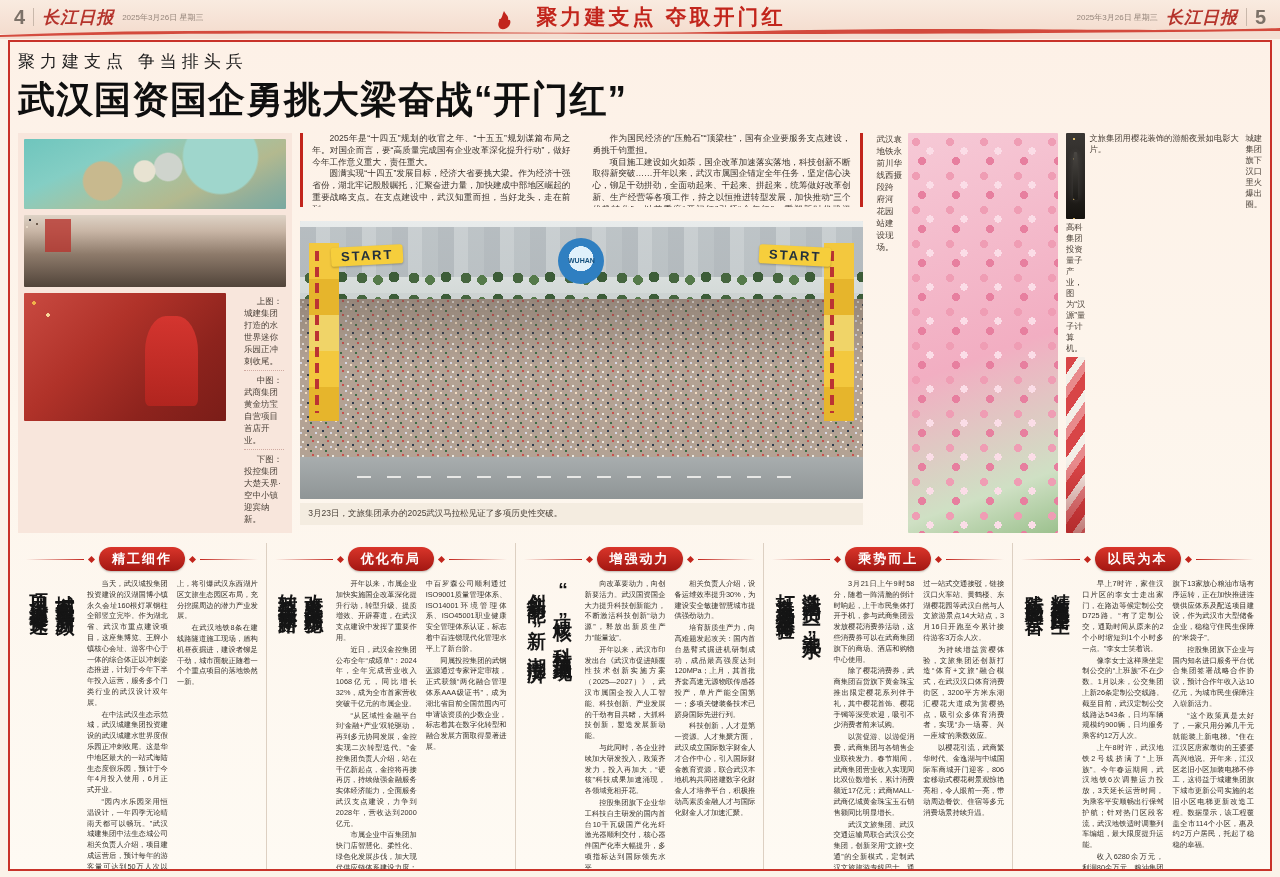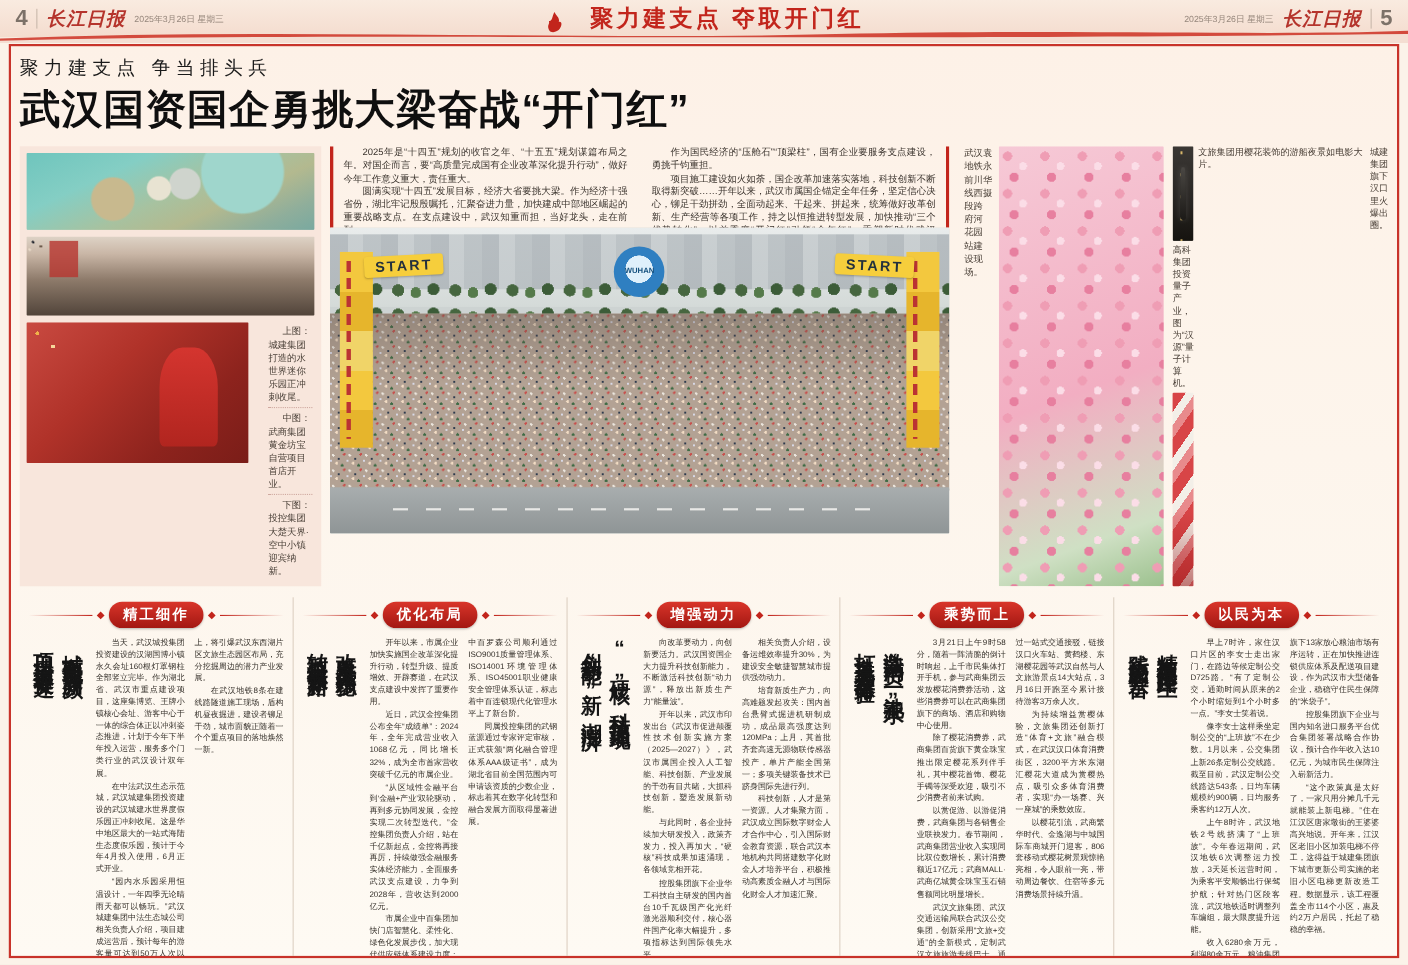--- a/index.html
+++ b/index.html
@@ -55,21 +55,21 @@
      linear-gradient(135deg,#c94a41 0%,#b03229 38%,#8d231d 72%,#7a1d18 100%)}
   .ph-market::after{content:"";position:absolute;right:14%;top:18%;width:26%;height:70%;
      background:linear-gradient(180deg,#d4352f,#b1251f);border-radius:40% 40% 8% 8%}
   .l-row3{display:flex;gap:16px;flex:1}
   .l-caps{flex:1;display:flex;flex-direction:column;justify-content:space-between;padding:2px 2px}
   .lcap{font-size:8.5px;line-height:12px;color:#4a4038;text-indent:1.5em}
   .ldot{border-top:1px dotted #cfa9a0;margin:3px 0}
 
   
   .ccol{width:626px;display:flex;flex-direction:column}
-  .intro{display:flex;gap:22px;height:74px;overflow:hidden;margin-bottom:0}
+  .intro{display:flex;gap:22px;height:74px;overflow:hidden;margin-bottom:14px}
   .intro-col{flex:1;font-size:8.6px;line-height:11.8px;color:#3a332d;text-align:justify}
   .intro-col p{text-indent:2em}
   .bar-l{border-left:3px solid #c2251c;padding-left:9px}
   .bar-r{border-right:3px solid #c2251c;padding-right:9px}
 
   .marathon{position:relative;height:278px;overflow:hidden;background:#cdd3d2}
   .m-sky{position:absolute;inset:0 0 auto 0;height:26%;background:linear-gradient(180deg,#e9ecec,#d4dad8)}
   .m-bld{position:absolute;left:0;right:0;top:2%;height:18%;opacity:.8;background:
      repeating-linear-gradient(90deg,#aab1b6 0 16px,#c2c8cb 16px 30px,#b3babe 30px 46px)}
   .m-trees{position:absolute;left:0;right:0;top:17%;height:12%;background:
@@ -227,20 +227,21 @@
           <div class="m-banner left">
               <i></i>
             </div>
           <div class="m-banner right">
               <i></i>
             </div>
           <div class="start sl">START</div>
           <div class="start sr">START</div>
           <div class="arch">WUHAN</div>
         </div>
+        <div class="m-cap">3月23日，文旅集团承办的2025武汉马拉松见证了多项历史性突破。</div>
       </div>
 
       <div class="rcol">
         <div class="ph ph-crane">
           <svg class="crane-svg" viewBox="0 0 100 100" preserveAspectRatio="none">
             <g stroke="#4b4f52" stroke-width="2" fill="none">
               <path d="M58 100 L70 10 M78 100 L70 10"></path>
               <path d="M60 85 L76 78 M62 70 L75 62 M64 55 L74 48 M66 40 L73 33 M67 26 L72 20"></path>
               <path d="M70 10 L30 55 L18 100" stroke-width="3"></path>
             </g>

